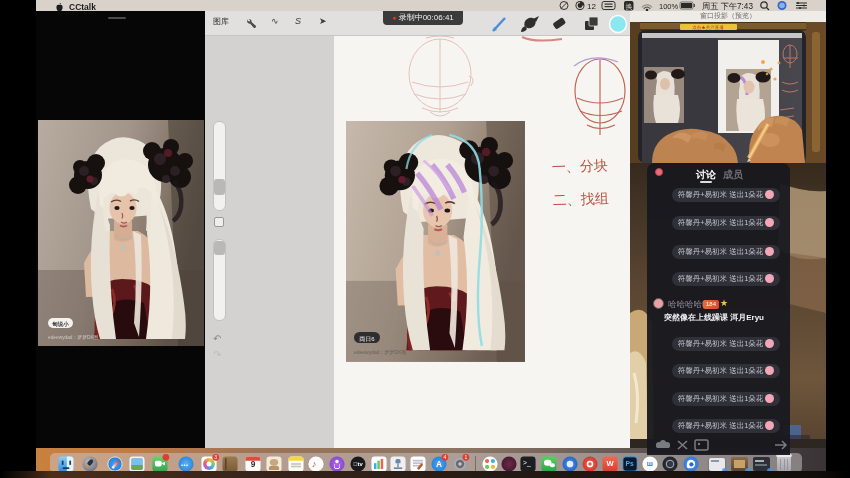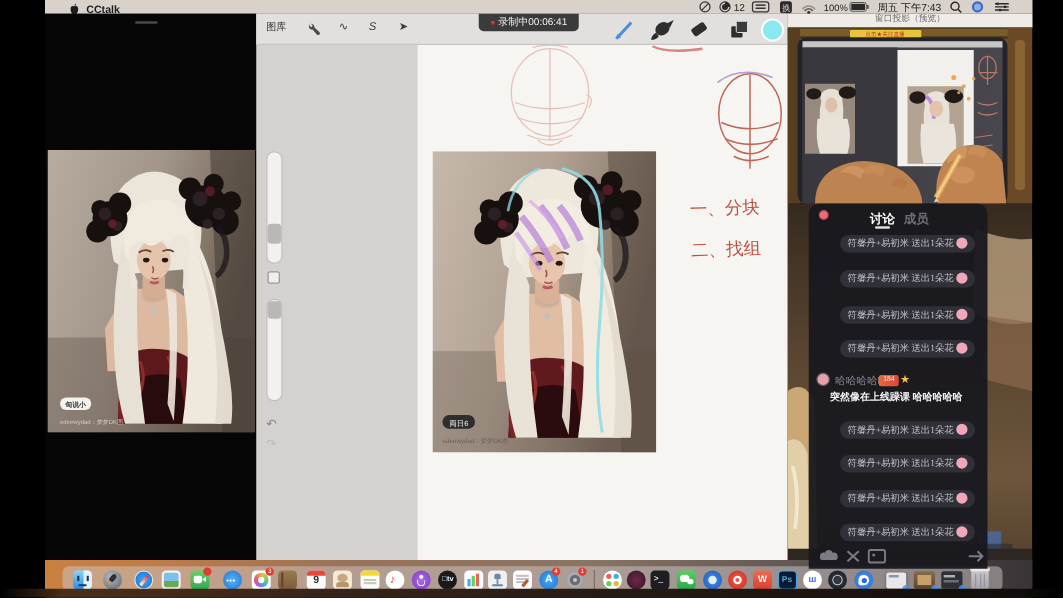--- a/index.html
+++ b/index.html
@@ -27,21 +27,21 @@
 
 #titlebar { left:630px; top:11px; width:196px; height:11px; background:#efece8; color:#6a6a6a; font-size:7px; text-align:center; line-height:9px; }
 
 
 #webcam { left:630px; top:22px; width:196px; height:141px; overflow:hidden; }
 
 
 #rightart { left:630px; top:163px; width:196px; height:288px; overflow:hidden; }
 
 
-#chat { left:647px; top:163px; width:143px; height:292px; background:rgba(24,24,31,0.95); border-radius:8px 8px 0 0; overflow:hidden; z-index:20;font-family:Liberation Serif, serif; }
+#chat { left:647px; top:163px; width:143px; height:292px; background:rgba(24,24,31,0.95); border-radius:8px 8px 0 0; overflow:hidden; z-index:20; }
 .pill { position:absolute; left:25px; width:108px; height:14px; background:#303039; border-radius:7px; color:#c3c3cb; font-size:7.5px; line-height:14px; text-align:center; }
 .flower { display:inline-block; width:9px; height:9px; background:#f2a7b8; border-radius:50%; vertical-align:-2px; margin-left:2px; }
 
 
 #dockwall { left:36px; top:448px; width:790px; height:30px; background:linear-gradient(90deg,#c9813f 0%,#c07b46 12%,#9a7358 30%,#8a7464 55%,#5e5452 78%,#3a3336 100%); }
 #dockbottom { left:0px; top:471px; width:850px; height:7px; background:linear-gradient(90deg,#000 0%,#4a2e1a 6%,#38241a 30%,#241a14 60%,#120d0a 96%,#000 100%); z-index:40; }
 #dockpanel { left:50px; top:453px; width:752px; height:20px; background:rgba(205,200,200,0.5); border-radius:5px; }
 #dockicons { left:57px; top:455px; height:18px; }
 .di { position:absolute; top:0; width:18px; height:18px; border-radius:4px; transform:scale(0.84); }
 .dot2 { position:absolute; top:20px; left:8px; width:2.5px; height:2.5px; background:#222; border-radius:50%; }
@@ -429,21 +429,21 @@
     <div style="position:absolute;left:53px;top:18px;width:12px;height:2px;background:#ddd;border-radius:1px;"></div>
     <div style="position:absolute;left:76px;top:5px;color:#6e6e78;font-weight:bold;font-size:10px;">成员</div>
     <div class="pill" style="top:25px;">符馨丹+易初米 送出1朵花<span class="flower"></span></div>
     <div class="pill" style="top:53px;">符馨丹+易初米 送出1朵花<span class="flower"></span></div>
     <div class="pill" style="top:82px;">符馨丹+易初米 送出1朵花<span class="flower"></span></div>
     <div class="pill" style="top:109px;">符馨丹+易初米 送出1朵花<span class="flower"></span></div>
     <div style="position:absolute;left:6px;top:135px;width:11px;height:11px;background:#e8a0a8;border-radius:50%;border:1px solid #555;"></div>
     <div style="position:absolute;left:21px;top:136px;color:#8d8d9a;font-size:8.5px;">哈哈哈哈哈</div>
     <div style="position:absolute;left:56px;top:137px;width:16px;height:9px;background:linear-gradient(90deg,#e86a3a,#d8483a);border-radius:2px;color:#ffe;font-size:6px;text-align:center;line-height:9px;">184</div>
     <div style="position:absolute;left:73px;top:135px;color:#f5c244;font-size:9px;">★</div>
-    <div style="position:absolute;left:17px;top:149px;color:#f2f2f4;font-weight:bold;font-size:8px;">突然像在上线躁课 哈哈哈哈哈</div>
+    <div style="position:absolute;left:17px;top:149px;color:#f2f2f4;font-weight:bold;font-size:8px;">突然像在上线躁课 洱月Eryu</div>
     <div class="pill" style="top:174px;">符馨丹+易初米 送出1朵花<span class="flower"></span></div>
     <div class="pill" style="top:201px;">符馨丹+易初米 送出1朵花<span class="flower"></span></div>
     <div class="pill" style="top:229px;">符馨丹+易初米 送出1朵花<span class="flower"></span></div>
     <div class="pill" style="top:256px;">符馨丹+易初米 送出1朵花<span class="flower"></span></div>
     <svg style="position:absolute;left:0;top:274px;opacity:0.8;" width="143" height="18" viewBox="0 0 143 18">
       <g fill="#94949e">
         <circle cx="12" cy="8" r="3"></circle>
           <circle cx="16" cy="6" r="3"></circle>
           <circle cx="20" cy="8" r="3"></circle>
         <rect x="9" y="7" width="14" height="4" rx="2"></rect>

